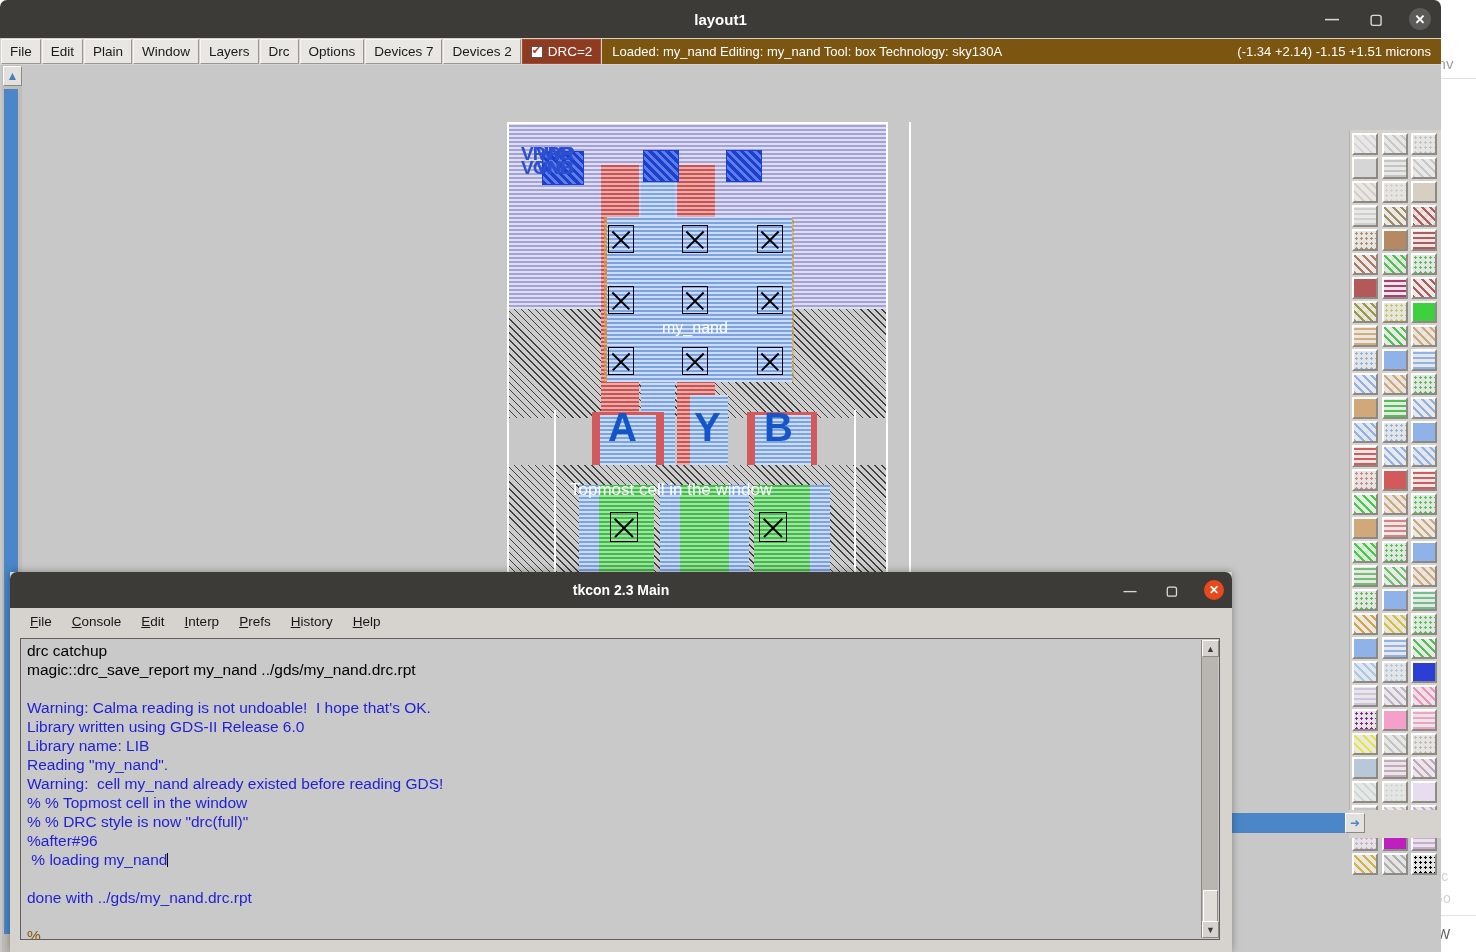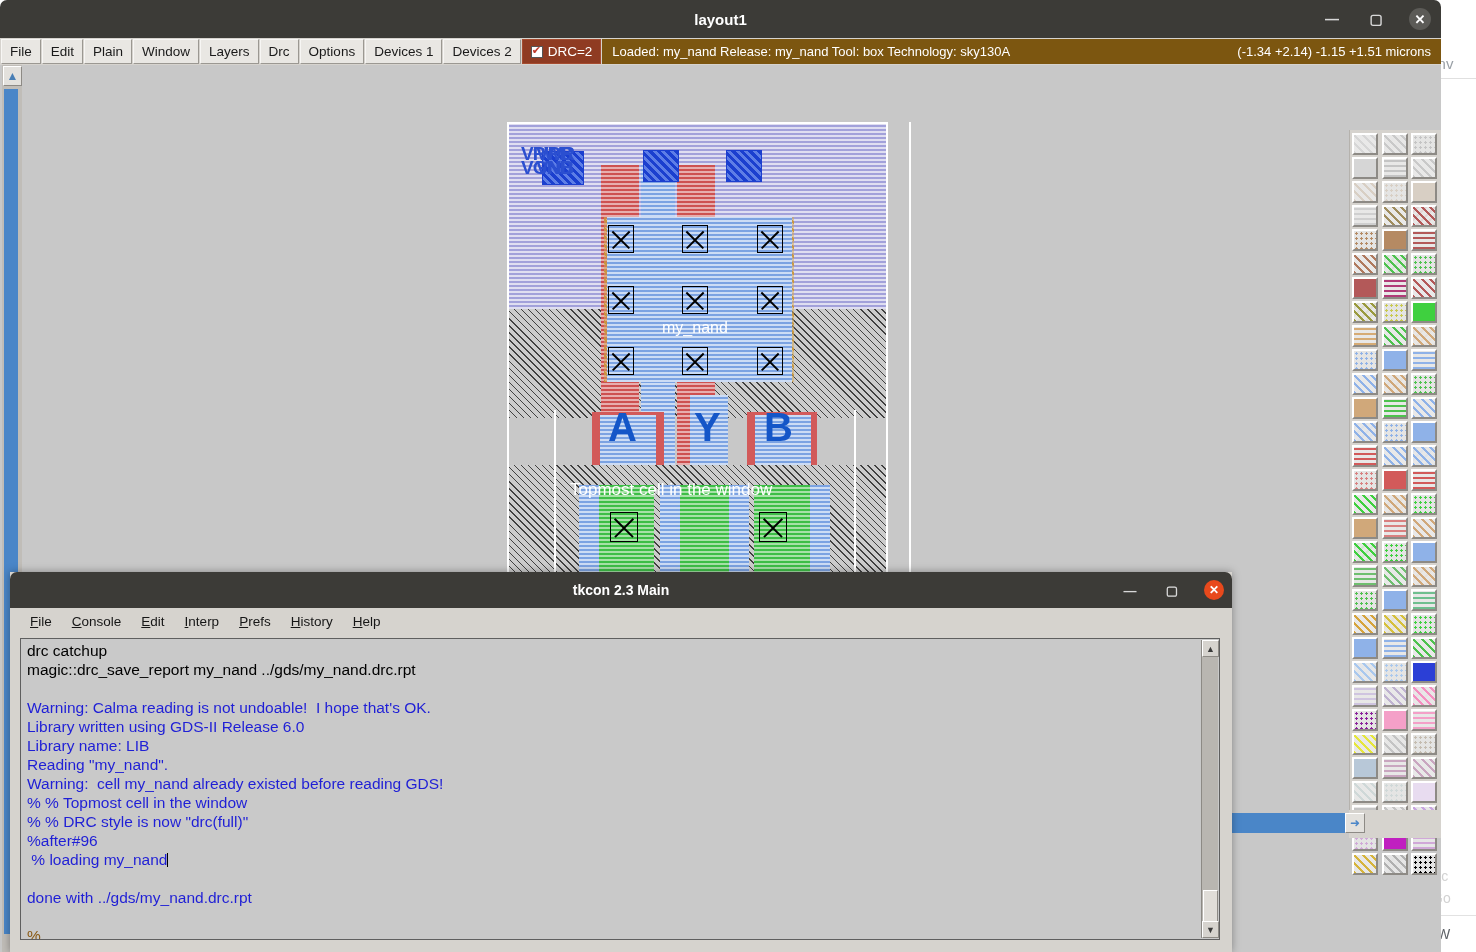--- a/index.html
+++ b/index.html
@@ -161,28 +161,28 @@
     </div>
 
     <div class="menubar">
       <div class="mb-item">File</div>
       <div class="mb-item">Edit</div>
       <div class="mb-item">Plain</div>
       <div class="mb-item">Window</div>
       <div class="mb-item">Layers</div>
       <div class="mb-item">Drc</div>
       <div class="mb-item">Options</div>
-      <div class="mb-item">Devices 1</div>
+      <div class="mb-item">Devices 7</div>
       <div class="mb-item">Devices 2</div>
       <div class="mb-drc">
         <span class="drc-check"></span>
         <span>DRC=2</span>
       </div>
       <div class="mb-status">
-        <span>Loaded: my_nand Release: my_nand Tool: box  Technology: sky130A</span>
+        <span>Loaded: my_nand Editing: my_nand Tool: box  Technology: sky130A</span>
         <span>(-1.34 +2.14) -1.15 +1.51 microns</span>
       </div>
     </div>
 
     <div class="canvas-area">
 
       <div class="v-scroll">
         <div class="arrow-btn">▲</div>
         <div class="thumb"></div>
       </div>

